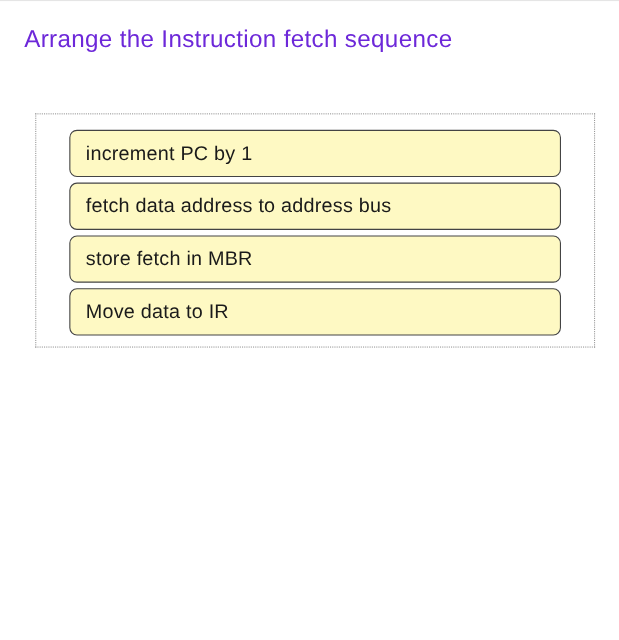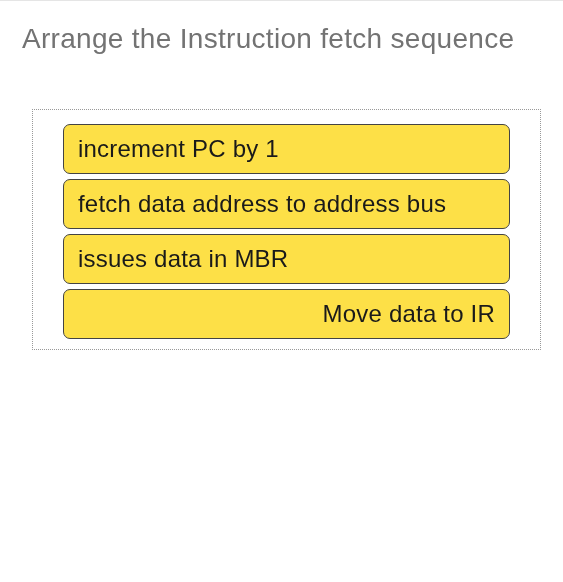--- a/index.html
+++ b/index.html
@@ -12,60 +12,59 @@
       background: #ffffff;
       width: 563px;
       height: 582px;
       overflow: hidden;
     }
     .divider {
       border-top: 1px solid #e5e5e5;
       width: 100%;
     }
     .question-title {
-      font-size: 28px;
+      font-size: 22px;
       font-weight: 400;
-      color: #737373;
+      color: #6d28d9;
       padding: 22px 10px 10px 22px;
       letter-spacing: 0.3px;
     }
     .items-container {
       margin: 44px 22px 0 32px;
       border: 1px dotted #999;
       padding: 14px 30px 10px 30px;
     }
     .draggable-item {
       border: 1.5px solid #444;
       border-radius: 7px;
       padding: 10px 14px;
       margin-bottom: 5px;
-      background: #fde047;
+      background: #fef9c3;
       cursor: move;
-      font-size: 24px;
+      font-size: 18px;
       color: #1a1a1a;
       letter-spacing: 0.2px;
     }
     .draggable-item:last-child {
       margin-bottom: 0;
-      text-align: right;
     }
   </style>
 </head>
 <body>
 
 <div class="divider"></div>
 
 <h2 class="question-title">Arrange the Instruction fetch sequence</h2>
 
 <div class="items-container">
   <div class="draggable-item">
     <span>increment PC by 1</span>
   </div>
   <div class="draggable-item">
     <span>fetch data address to address bus</span>
   </div>
   <div class="draggable-item">
-    <span>issues data in MBR</span>
+    <span>store fetch in MBR</span>
   </div>
   <div class="draggable-item">
     <span>Move data to IR</span>
   </div>
 </div>
 
 </body></html>

